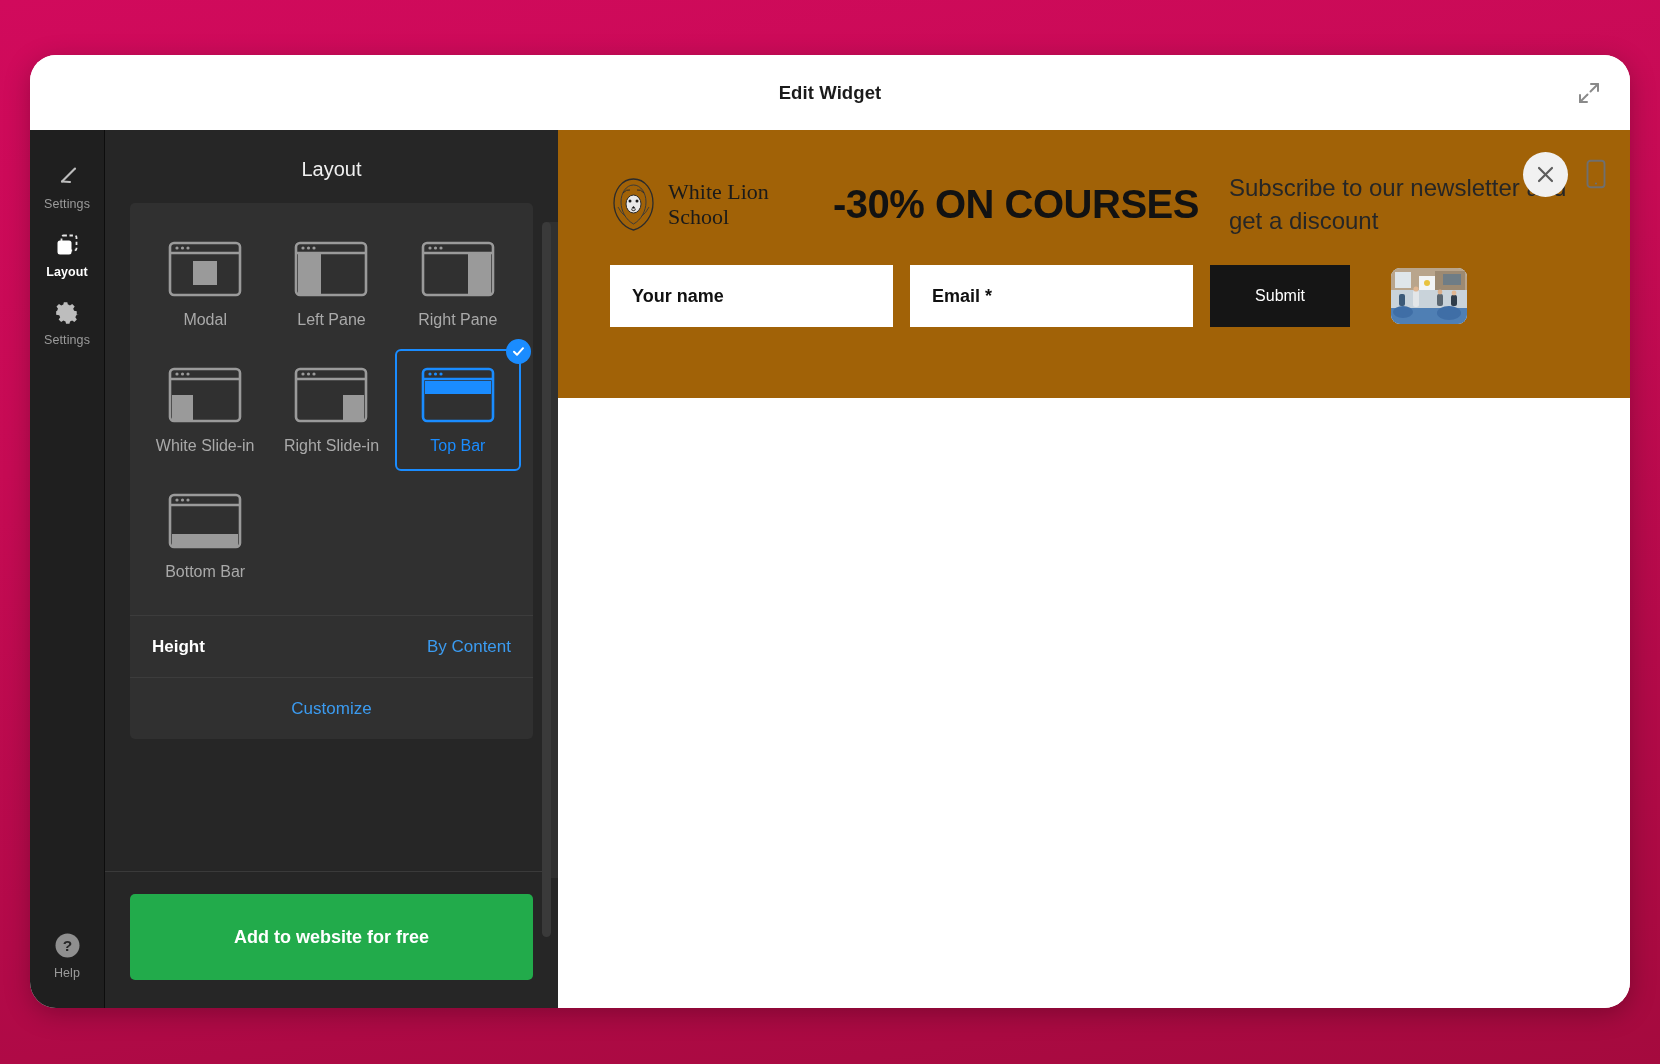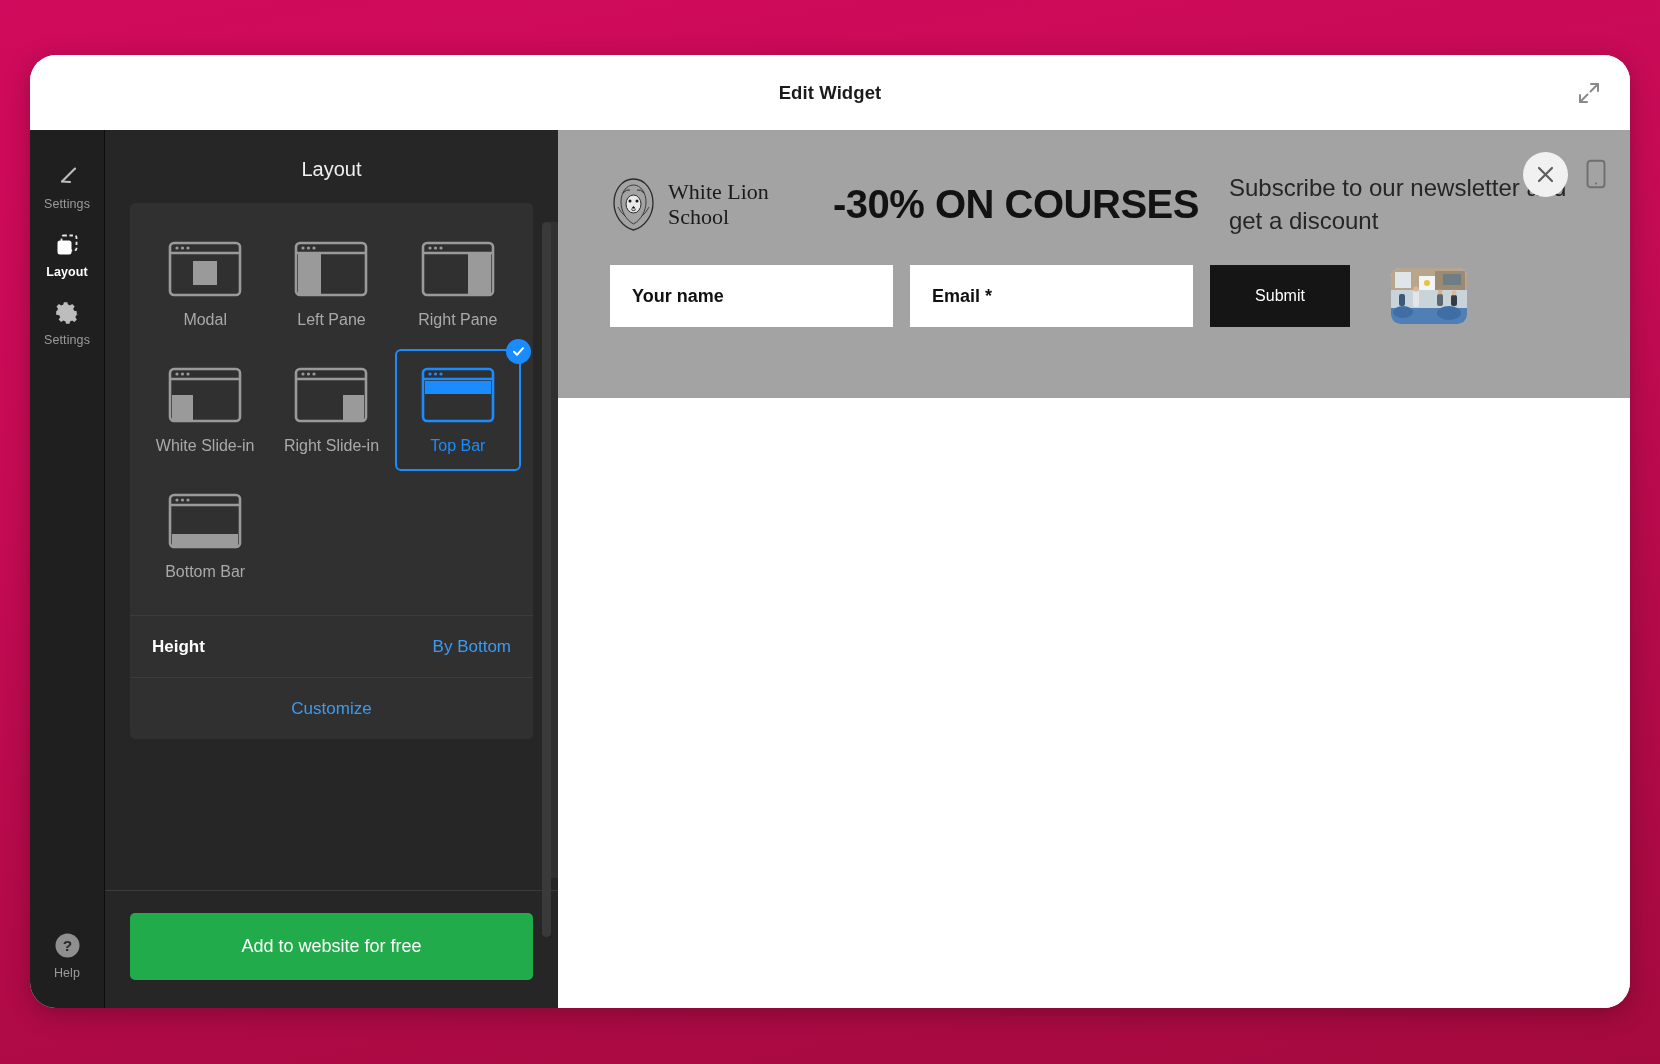--- a/index.html
+++ b/index.html
@@ -128,24 +128,24 @@
   .panel-row.centered { justify-content: center; }
   .panel-row.centered .row-value { font-size: 17px; }
 
   .panel-footer {
     flex: 0 0 auto;
     border-top: 1px solid #3a3a3a;
     padding: 22px 25px 28px;
     background: #262626;
   }
   .cta-button {
-    width: 100%; height: 67px;
+    width: 100%; height: 86px;
     background: #22ab4b;
     border: none; border-radius: 5px;
-    color: #ffffff; font-size: 18px; font-weight: normal;
+    color: #ffffff; font-size: 18px; font-weight: bold;
     cursor: pointer;
   }
   .panel-scrollbar {
     position: absolute; right: 7px; top: 92px;
     width: 9px; height: 715px;
     background: #3a3a3a; border-radius: 5px;
   }
   .panel-behind {
     position: absolute; right: 0; top: 92px;
     width: 14px; bottom: 130px;
@@ -154,21 +154,21 @@
   }
 
   
   .preview {
     flex: 1 1 auto;
     background: #ffffff;
     position: relative;
     overflow: hidden;
   }
   .widget-bar {
-    background: #a3a3a3;
+    background: #a16207;
     height: 268px;
     padding: 42px 0 0 0;
     position: relative;
   }
   .widget-inner {
     padding: 0 52px;
   }
   .widget-top {
     display: flex; align-items: center;
     gap: 0;
@@ -392,21 +392,21 @@
                   <circle cx="20" cy="7" r="1.6" fill="#9a9a9a"></circle>
                 <rect x="4" y="41" width="66" height="12" fill="#9a9a9a"></rect>
               </svg>
               <span class="tile-label">Bottom Bar</span>
             </div>
 
           </div>
 
           <div class="panel-row">
             <span class="row-label">Height</span>
-            <span class="row-value">By Bottom</span>
+            <span class="row-value">By Content</span>
           </div>
 
           <div class="panel-row centered">
             <span class="row-value">Customize</span>
           </div>
 
         </div>
       </div>
 
       <div class="panel-footer">

